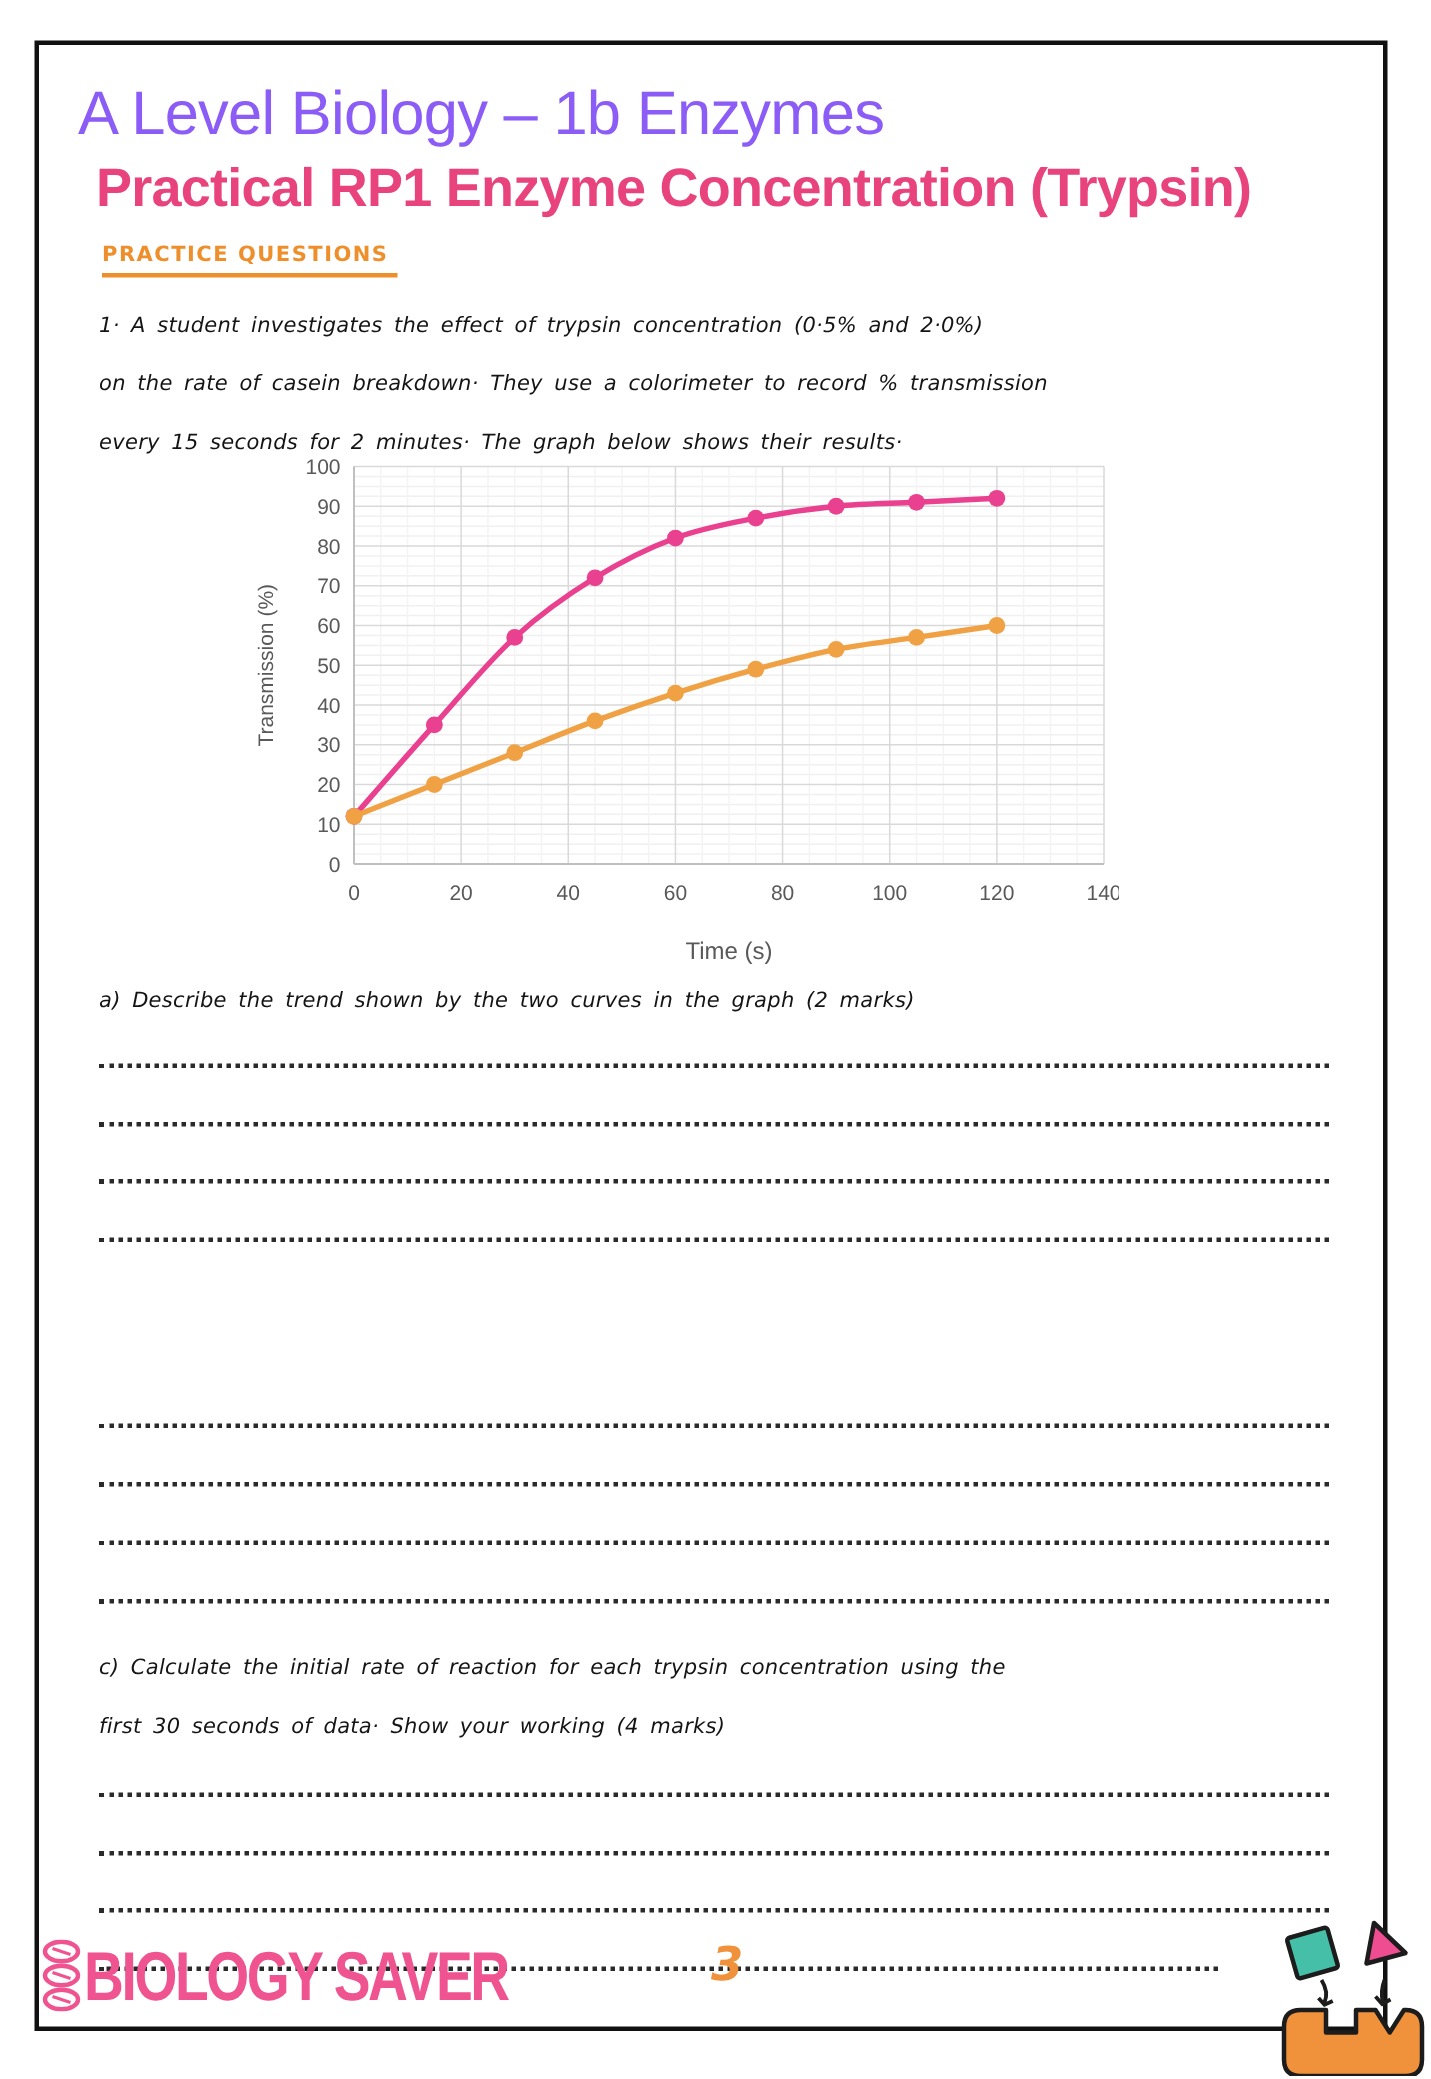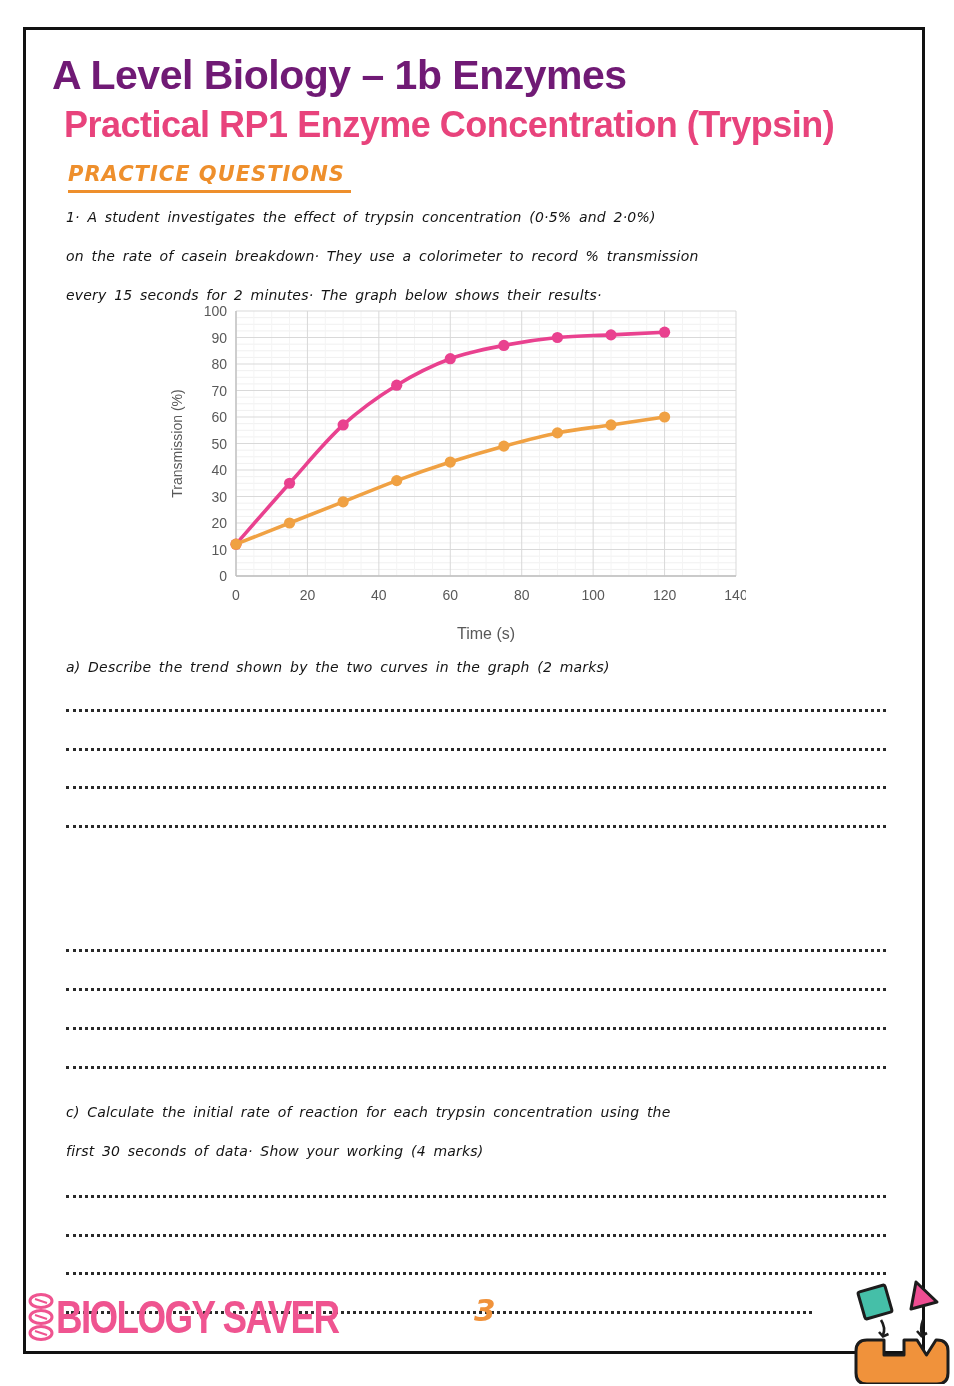--- a/index.html
+++ b/index.html
@@ -6,31 +6,31 @@
   .page {
     position:relative; width:954px; height:1386px; background:#ffffff;
     font-family:"DejaVu Sans", sans-serif; overflow:hidden;
   }
   .frame {
     position:absolute; left:23px; top:27px; width:902px; height:1327px;
     border:3px solid #111; box-sizing:border-box; z-index:1;
   }
   .title {
     position:absolute; left:52px; top:52px; z-index:2;
-    font-family:"Liberation Sans", sans-serif; font-weight:700;
-    font-size:41px; color:#701a75; letter-spacing:-0.5px;
+    font-family:"Liberation Sans", sans-serif; font-weight:400;
+    font-size:41px; color:#8b5cf6; letter-spacing:-0.5px;
   }
   .subtitle {
     position:absolute; left:64px; top:104px; z-index:2;
     font-family:Liberation Sans, sans-serif; font-weight:700;
     font-size:36px; color:#E8437C; letter-spacing:-0.5px;
   }
   .section-heading {
     position:absolute; left:68px; top:162px; z-index:2;
-    font-style:italic; font-weight:700; font-size:21px; color:#EE8F2C;
+    font-weight:700; font-size:14px; color:#EE8F2C;
     letter-spacing:1px; border-bottom:3px solid #EE8F2C; padding:0 6px 4px 0;
   }
   .hand { font-style:italic; color:#141414; font-size:14px;
           letter-spacing:0.2px; word-spacing:3px; }
   .intro { position:absolute; left:66px; top:198px; width:840px; z-index:2; }
   .intro div { line-height:39px; white-space:nowrap; }
   .question { position:absolute; left:66px; width:840px; z-index:2; }
   .question div { line-height:39px; white-space:nowrap; }
   .q-a { top:648px; }
   .q-b { top:851px; }

